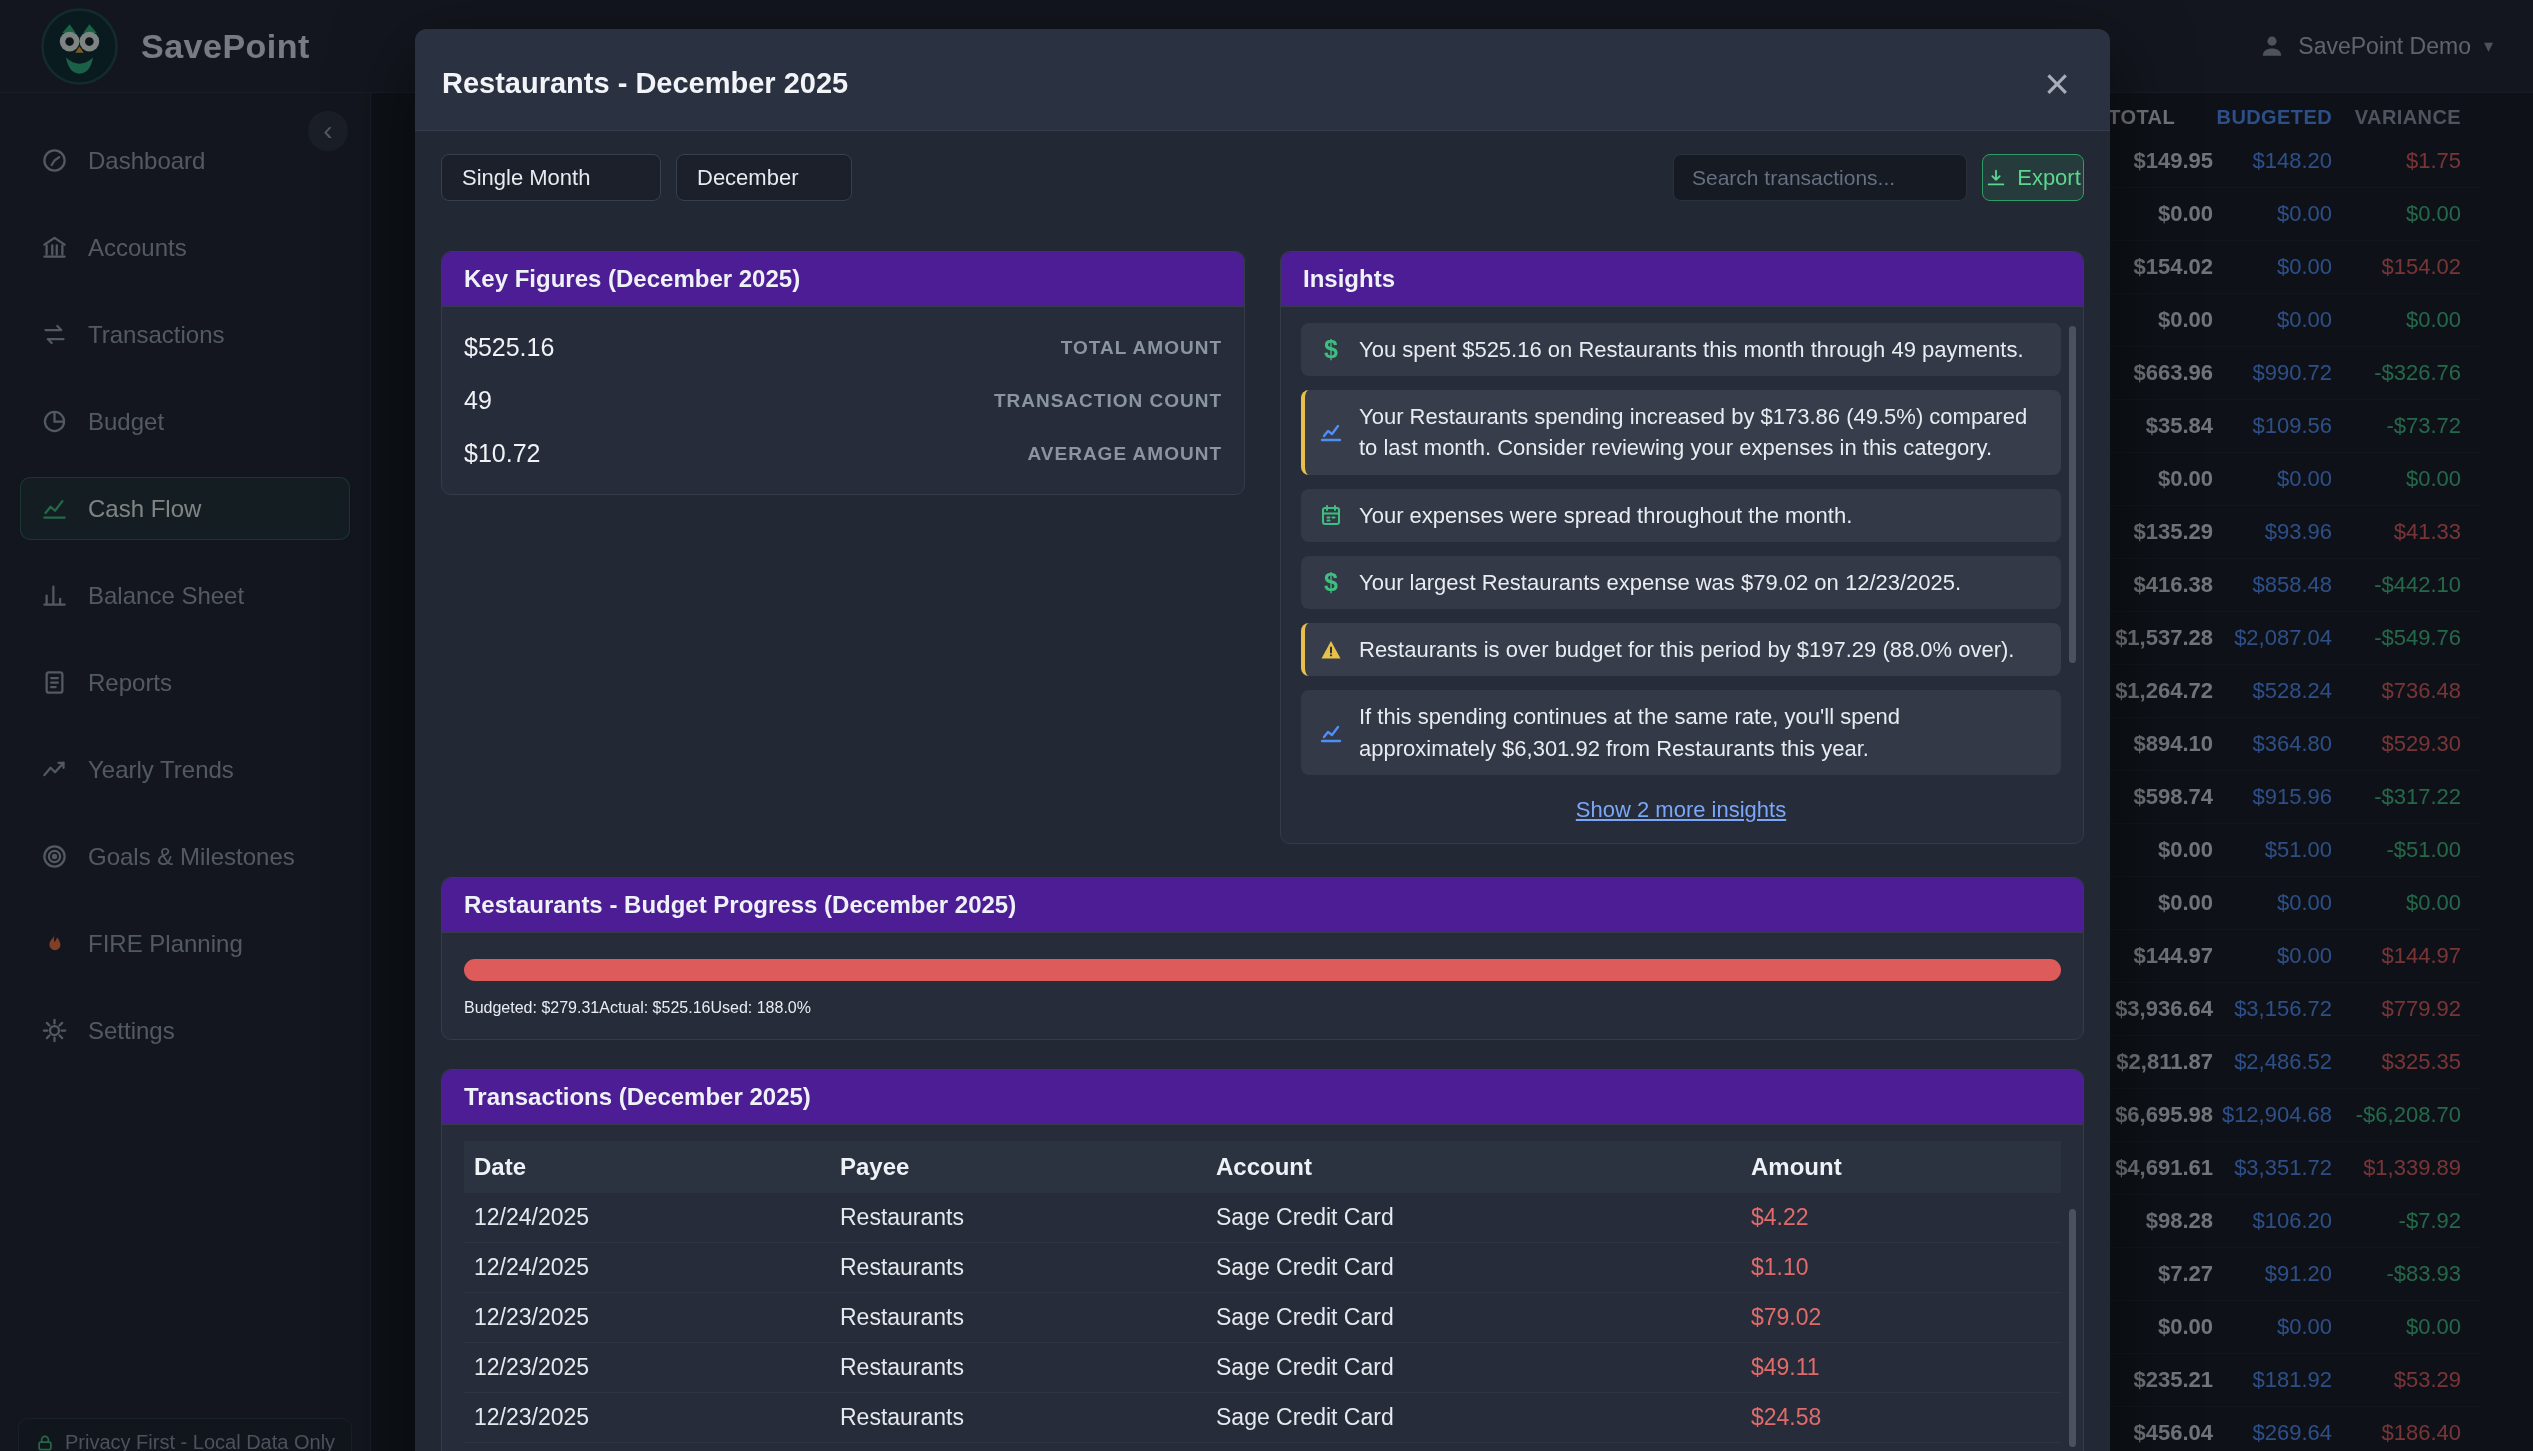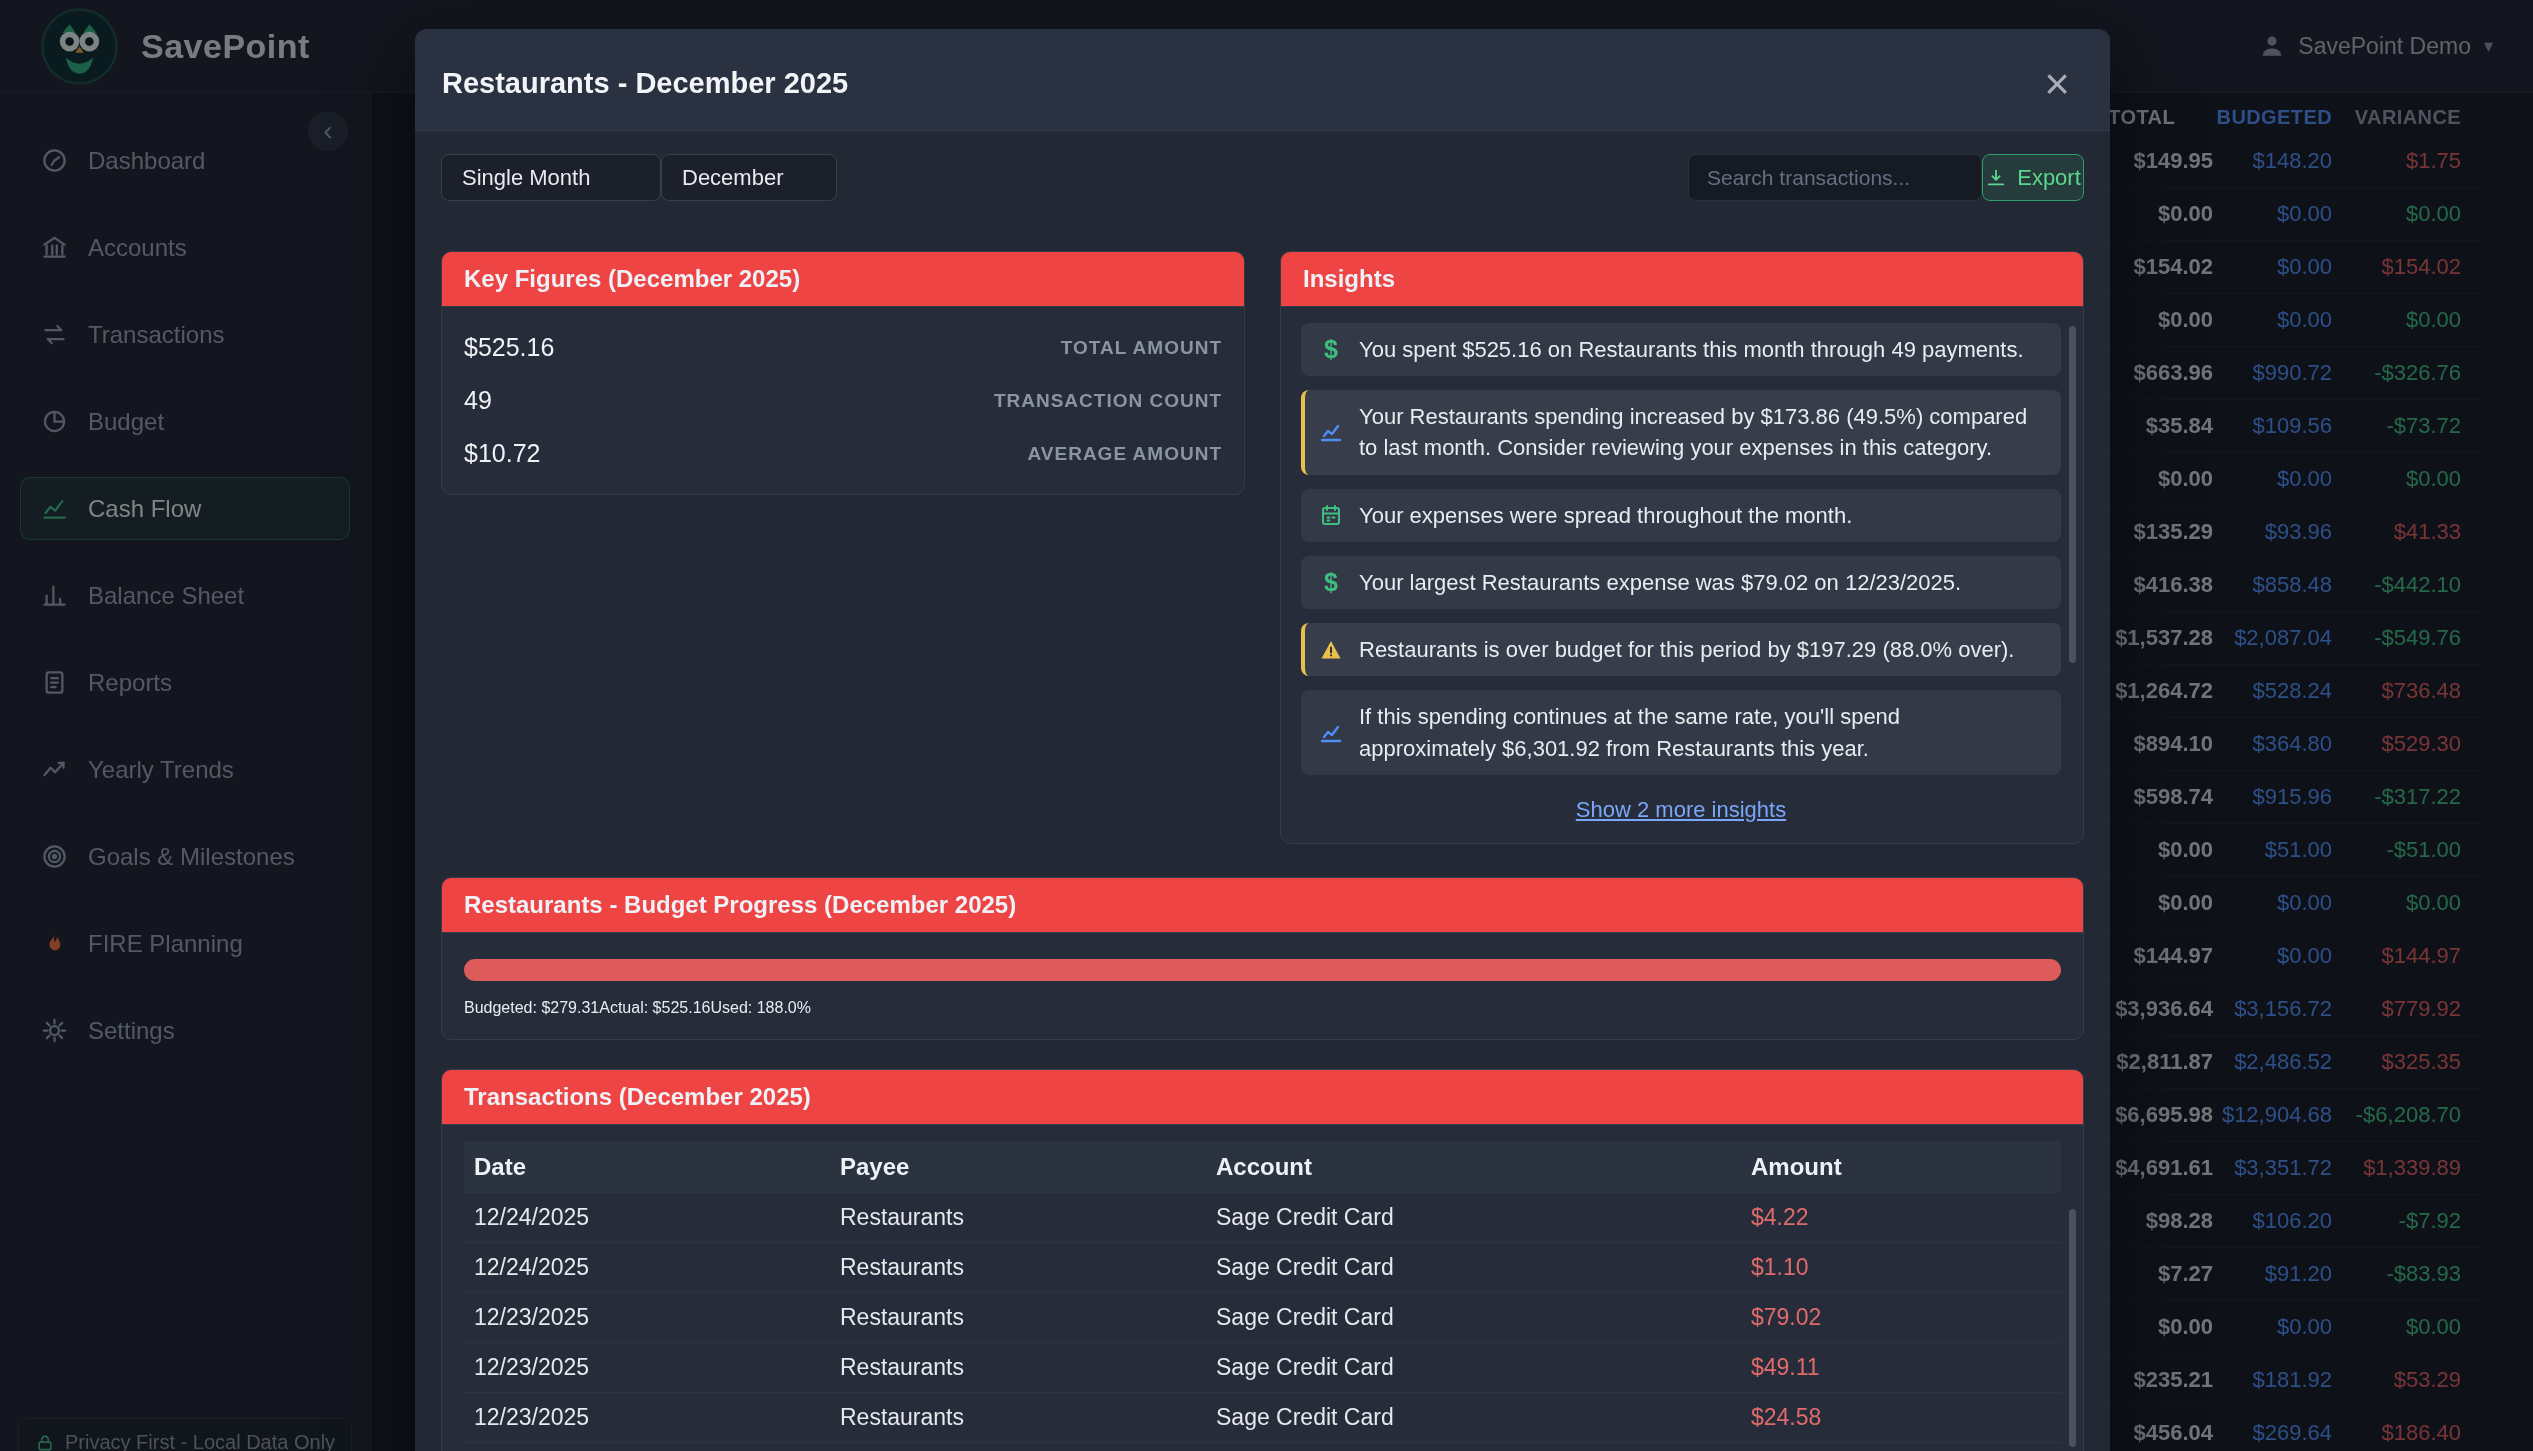--- a/index.html
+++ b/index.html
@@ -75,21 +75,21 @@
   }
   .modal-header {
     height: 102px; background: #2a3140; border-radius: 12px 12px 0 0;
     border-bottom: 1px solid #343b49;
     display: flex; align-items: center; justify-content: space-between;
     padding: 8px 40px 0 27px;
   }
   .modal-title { font-size: 29px; font-weight: 700; color: #f2f4f8; }
   .modal-close { font-size: 44px; color: #a7aeb9; line-height: 1; cursor: pointer; }
 
-  .toolbar { display: flex; align-items: center; margin: 23px 26px 0; }
+  .toolbar { display: flex; align-items: center; margin: 23px 26px 0; gap: 15px; }
   .select {
     height: 47px; display: flex; align-items: center; padding: 0 20px;
     background: #1b202b; border: 1px solid #39404d; border-radius: 8px;
     font-size: 22px; color: #e7eaef; cursor: pointer;
   }
   .select.period { width: 220px; }
   .select.month  { width: 176px; }
   .search-input {
     margin-left: auto; width: 294px; height: 47px;
     background: #151a23; border: 1px solid #2a303c; border-radius: 8px;
@@ -100,21 +100,21 @@
   .export-btn {
     width: 102px; height: 47px; display: flex; align-items: center; justify-content: center; gap: 10px;
     background: rgba(63,191,127,.12); border: 1px solid #2f9e66; border-radius: 8px;
     color: #5bd68e; font-size: 22px; cursor: pointer;
   }
   .export-icon { width: 22px; height: 22px; }
 
   .cards-row { display: flex; gap: 35px; margin: 50px 26px 0; align-items: flex-start; }
   .card { background: #262c39; border: 1px solid #343b49; border-radius: 10px; overflow: hidden; }
   .card-header {
-    background: #ef4444; padding: 13px 22px; font-size: 24px; font-weight: 700;
+    background: #4c1d95; padding: 13px 22px; font-size: 24px; font-weight: 700;
     color: #eef1f6; border-bottom: 1px solid #343b49;
   }
   .kf-card { flex: 1; }
   .ins-card { flex: 1; position: relative; }
 
   .kf-body { padding: 14px 22px; }
   .kf-row { display: flex; justify-content: space-between; align-items: center; padding: 12px 0; }
   .kf-value { font-size: 25px; color: #f0f2f6; }
   .kf-label { font-size: 19px; color: #8b94a3; letter-spacing: 1px; font-weight: 600; }
 

